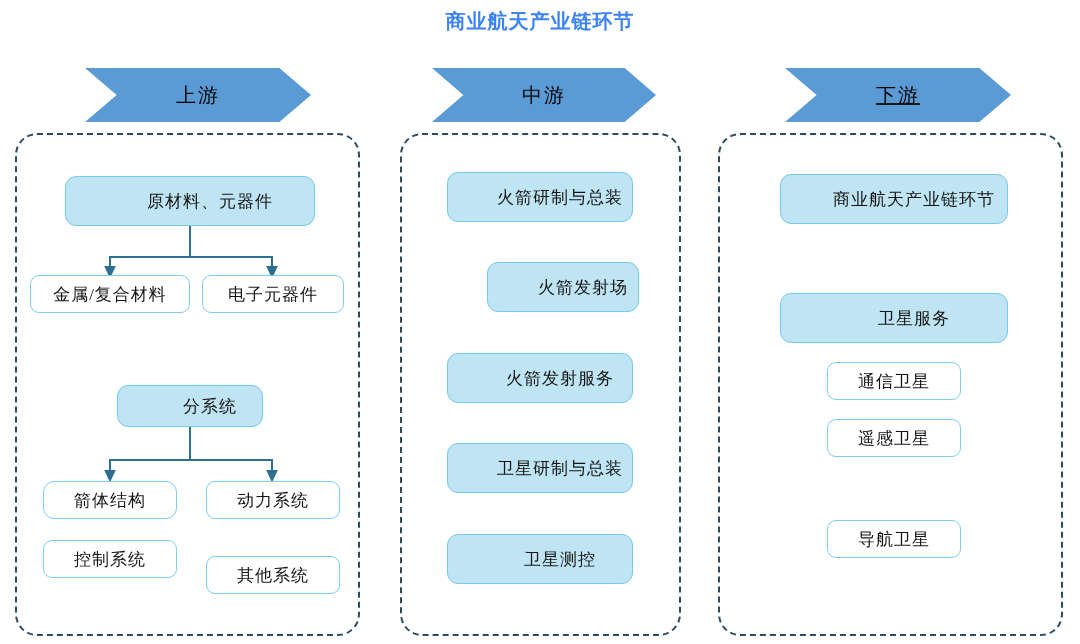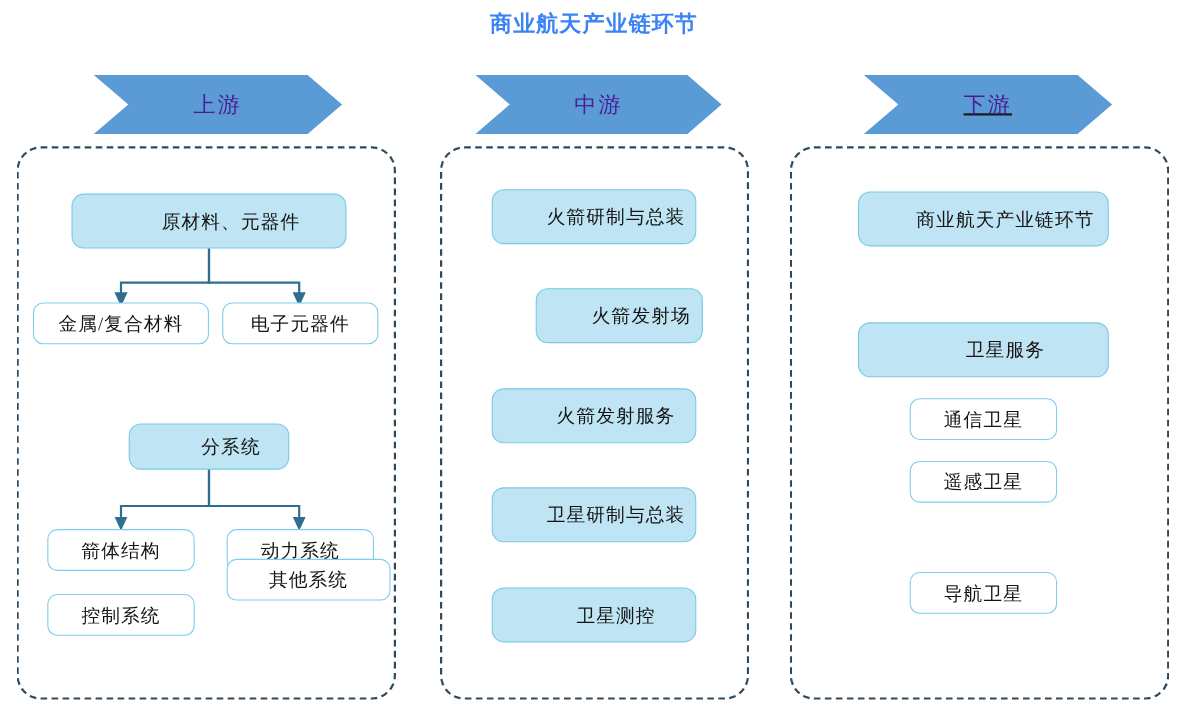--- a/index.html
+++ b/index.html
@@ -35,21 +35,21 @@
     position: absolute;
     height: 54px;
     background: #5b9bd5;
     -webkit-clip-path: polygon(0 0, 86% 0, 100% 50%, 86% 100%, 0 100%, 14% 50%);
     clip-path: polygon(0 0, 86% 0, 100% 50%, 86% 100%, 0 100%, 14% 50%);
     display: flex;
     align-items: center;
     justify-content: center;
   }
   .chevron span {
-    color: #4c1d95;
+    color: #000000;
     font-size: 20px;
     letter-spacing: 2px;
     font-family: "Liberation Serif", "DejaVu Serif", serif;
   }
   #chev-up   { left: 85px;  top: 68px; width: 226px; }
   #chev-mid  { left: 432px; top: 68px; width: 224px; }
   #chev-down { left: 785px; top: 68px; width: 226px; text-decoration: underline; }
 
   
   .stage {
@@ -132,24 +132,24 @@
   <path d="M190,426 L190,460 L272,460 L272,476" stroke="#2e6e8e" stroke-width="2" fill="none" marker-end="url(#arrowhead)"></path>
 </svg>
 
 <div class="node filled" style="left:65px; top:176px; width:250px; height:50px;">原材料、元器件</div>
 
 <div class="node outline" style="left:30px; top:275px; width:160px; height:38px;text-align:right;">金属/复合材料</div>
 <div class="node outline" style="left:202px; top:275px; width:142px; height:38px;">电子元器件</div>
 
 <div class="node filled" style="left:117px; top:385px; width:146px; height:42px;">分系统</div>
 
-<div class="node outline" style="left:43px; top:481px; width:134px; height:38px;">箭体结构</div>
+<div class="node outline" style="left:43px; top:481px; width:134px; height:38px;border-radius:11px;">箭体结构</div>
 <div class="node outline" style="left:206px; top:481px; width:134px; height:38px;">动力系统</div>
 <div class="node outline" style="left:43px; top:540px; width:134px; height:38px;">控制系统</div>
-<div class="node outline" style="left:206px; top:508px; width:149px; height:38px;">其他系统</div>
+<div class="node outline" style="left:206px; top:556px; width:134px; height:38px;">其他系统</div>
 
 <div class="node filled" style="left:447px; top:172px; width:186px; height:50px;">火箭研制与总装</div>
 <div class="node filled" style="left:447px; top:262px; width:152px; height:50px;margin-left:40px;">火箭发射场</div>
 <div class="node filled" style="left:447px; top:353px; width:186px; height:50px;">火箭发射服务</div>
 <div class="node filled" style="left:447px; top:443px; width:186px; height:50px;">卫星研制与总装</div>
 <div class="node filled" style="left:447px; top:534px; width:186px; height:50px;">卫星测控</div>
 
 <div class="node filled" style="left:780px; top:174px; width:228px; height:50px;">商业航天产业链环节</div>
 <div class="node filled" style="left:780px; top:293px; width:228px; height:50px;">卫星服务</div>
 

